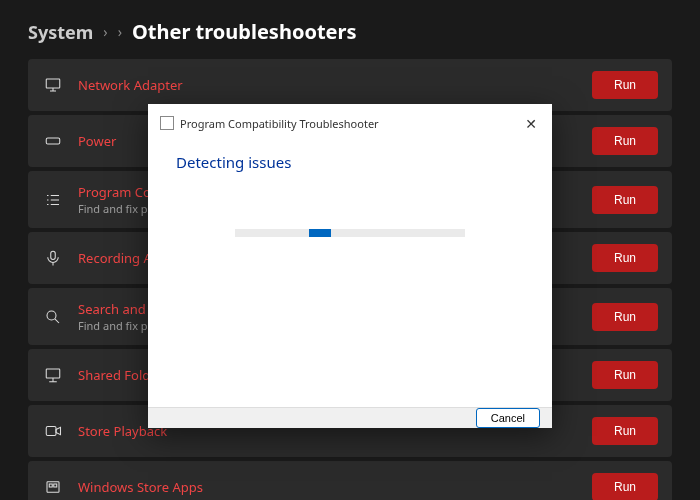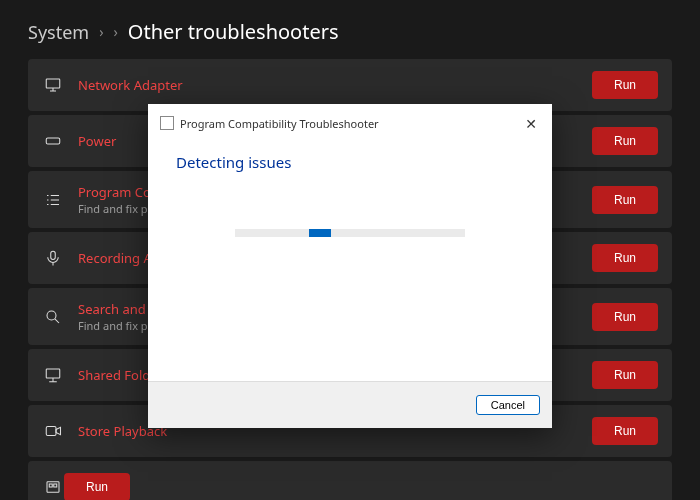--- a/index.html
+++ b/index.html
@@ -8,23 +8,23 @@
     background: #1a1a1a;
     font-family: "Segoe UI", system-ui, sans-serif;
     color: #fff;
     position: relative;
   }
   .breadcrumb {
     display: flex; align-items: center; gap: 10px;
     padding: 18px 28px 14px 28px;
     font-size: 18px;
   }
-  .crumb-link { color: #ccc; font-weight: 400; cursor: pointer; }
+  .crumb-link { color: #ccc; font-weight: 700; cursor: pointer; }
   .crumb-sep { color: #888; font-size: 14px; }
-  .crumb-current { color: #fff; font-weight: 400; font-size: 20px; }
+  .crumb-current { color: #fff; font-weight: 700; font-size: 20px; }
   .list { padding: 0 28px; }
   .row {
     display: flex; align-items: center;
     background: #2b2b2b;
     border-radius: 4px;
     margin-bottom: 4px;
     padding: 12px 14px;
     min-height: 44px;
   }
   .row-icon {
@@ -69,21 +69,21 @@
     width: 18px; height: 18px; cursor: pointer;
     display: flex; align-items: center; justify-content: center;
     color: #333; font-size: 14px;
   }
   .dlg-body { flex: 1; padding: 14px 28px; }
   .dlg-heading { color: #003399; font-size: 15px; font-weight: 400; margin-bottom: 57px; }
   .progress-track { width: 230px; height: 8px; background: #eaeaea; margin: 0 auto; position: relative; }
   .progress-fill { position: absolute; top: 0; left: 74px; width: 22px; height: 8px; background: #0067c0; }
   .dlg-footer {
     background: #f0f0f0; border-top: 1px solid #ddd;
-    padding: 13px 12px; display: flex; justify-content: flex-end;
+    padding: 0 12px; display: flex; justify-content: flex-end;
   }
   .dlg-cancel {
     background: #fff; border: 1px solid #0067c0; color: #000;
     font-size: 11px; padding: 3px 14px; border-radius: 3px; cursor: pointer;
   }
 </style>
 </head>
 <body>
 
 <div class="breadcrumb">
@@ -187,20 +187,23 @@
       <button class="row-btn">Run</button>
     </div>
     <div class="row">
       <div class="row-icon">
         <svg viewBox="0 0 24 24">
           <rect x="4" y="5" width="16" height="14" rx="1"></rect>
           <rect x="7" y="8" width="4" height="4"></rect>
           <rect x="13" y="8" width="4" height="4"></rect>
         </svg>
       </div>
+      <div class="row-text">
+        <div class="row-title">Windows Store Apps</div>
+      </div>
       <button class="row-btn">Run</button>
     </div>
   </div>
 
 <div class="dialog">
   <div class="dlg-header">
     <div class="dlg-title-wrap">
       <span class="dlg-app-icon"></span>
       <span class="dlg-app-name">Program Compatibility Troubleshooter</span>
     </div>

